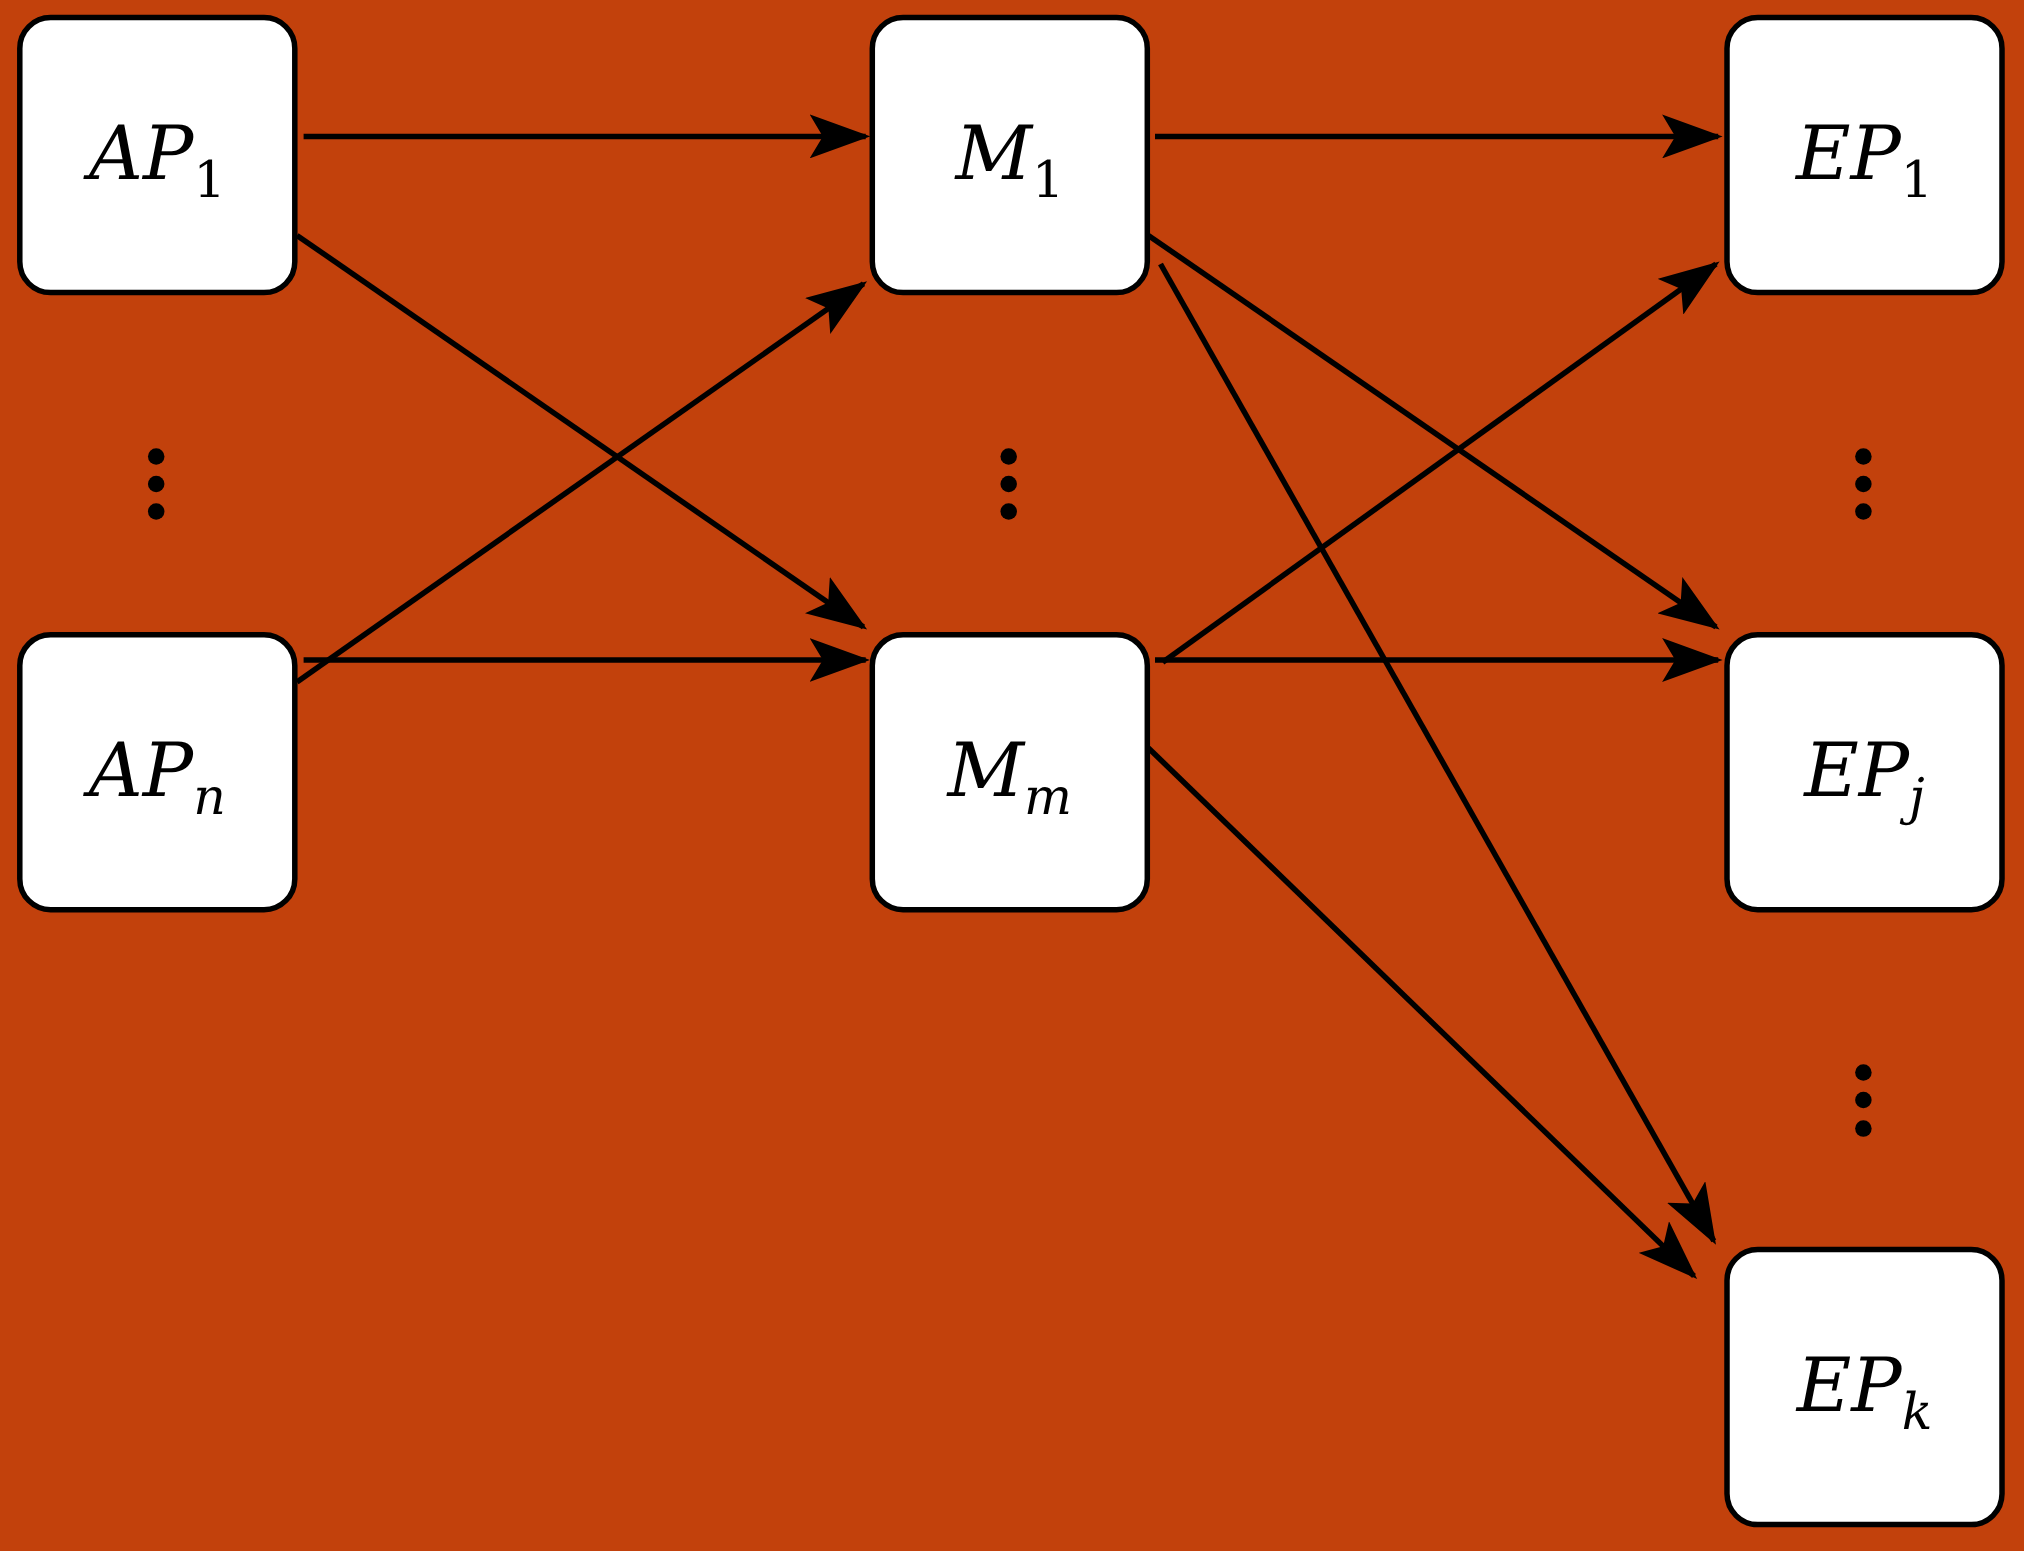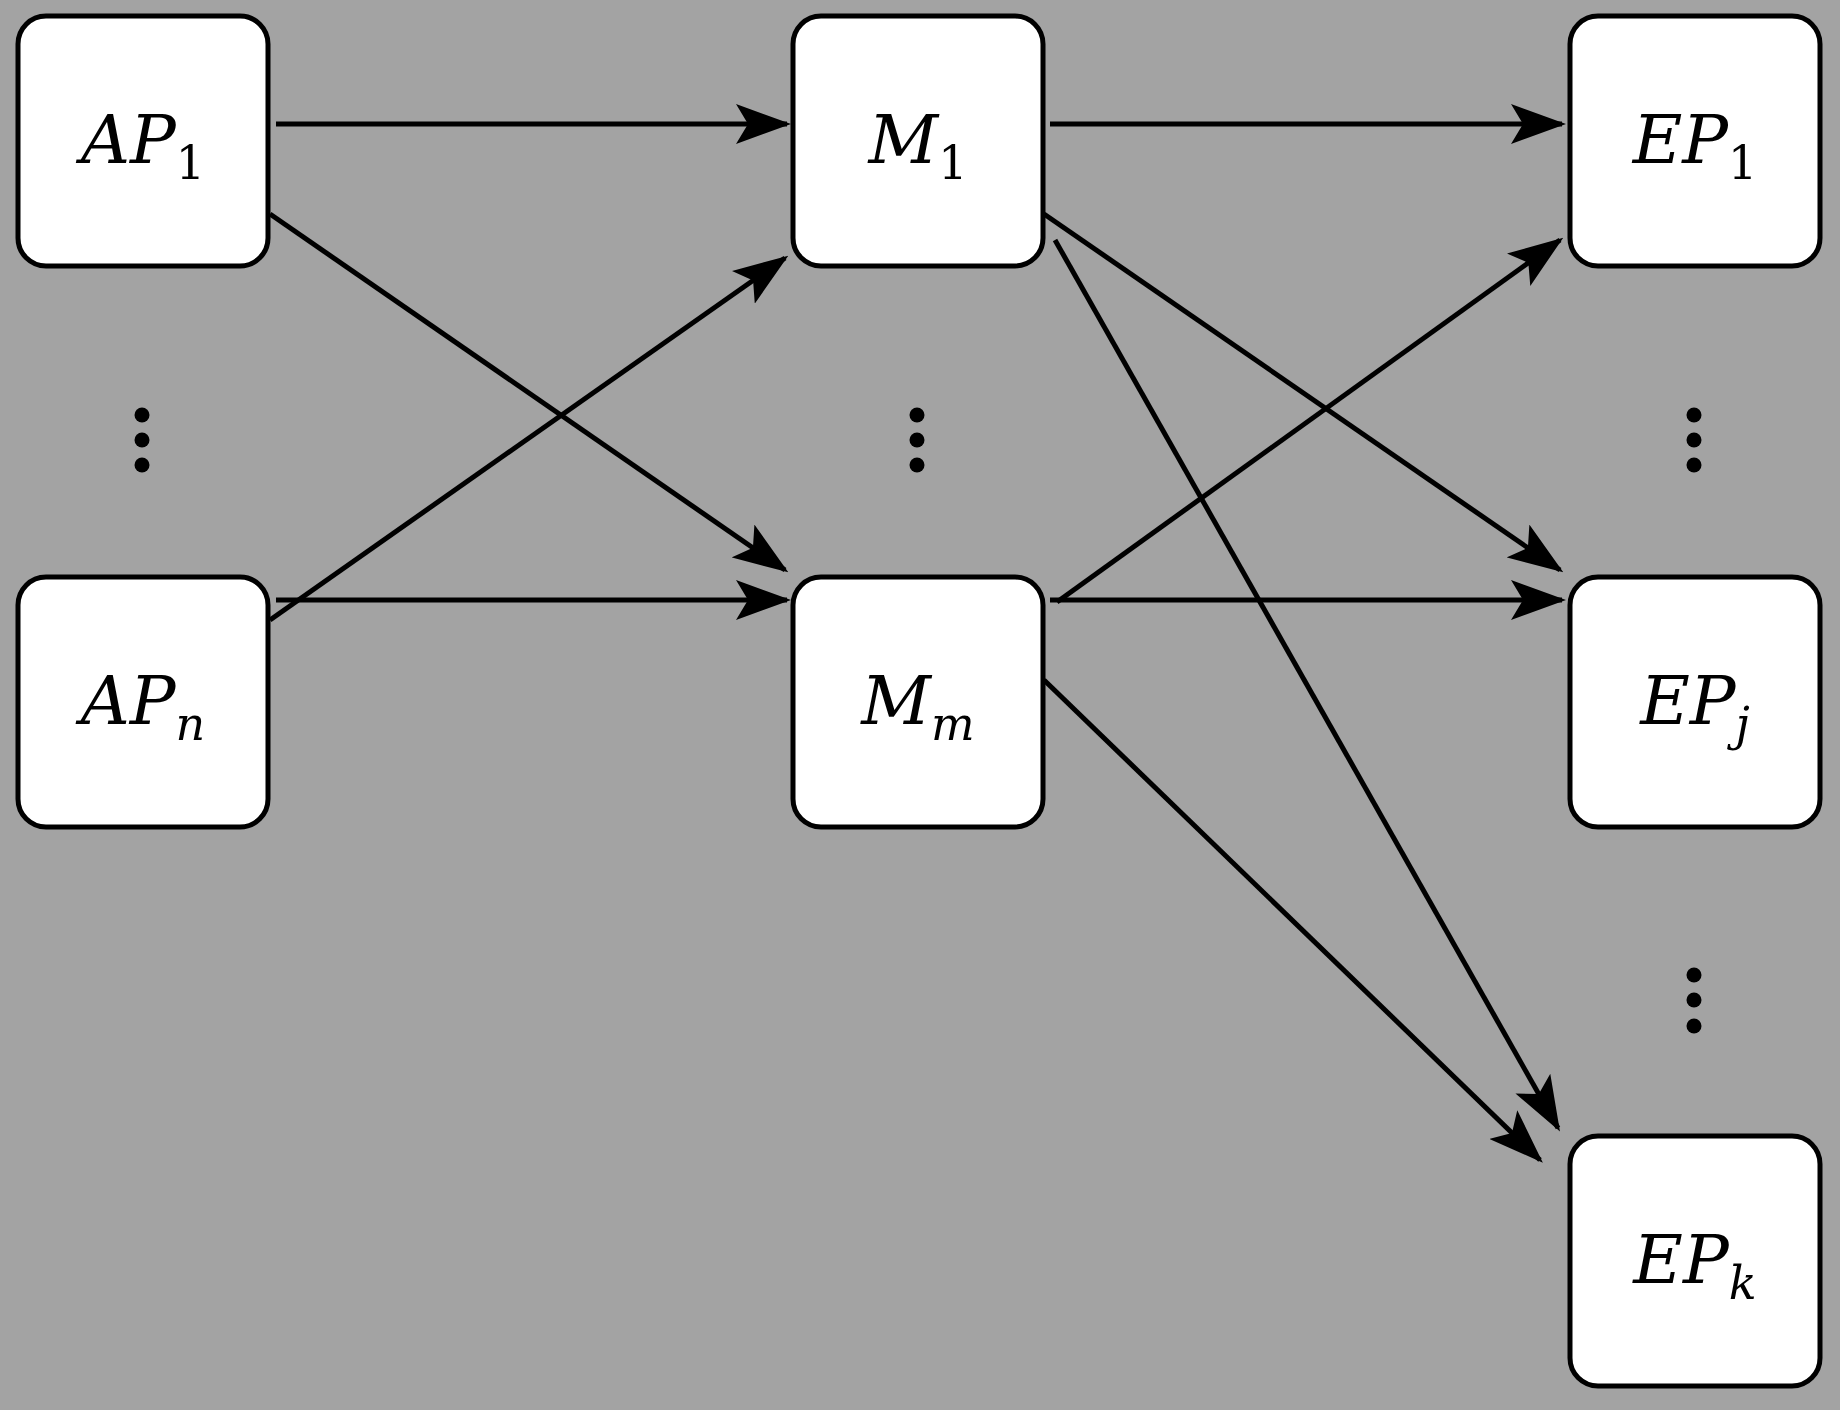--- a/index.html
+++ b/index.html
@@ -4,21 +4,21 @@
 <style>
   html, body {
     margin: 0;
     padding: 0;
     background: #ffffff;
   }
   #canvas {
     position: relative;
     width: 1840px;
     height: 1410px;
-    background: #a3a3a3;
+    background: #c2410c;
     overflow: hidden;
     font-family: "DejaVu Serif", serif;
   }
   svg#diagram {
     position: absolute;
     left: 0;
     top: 0;
     width: 1840px;
     height: 1410px;
     display: block;

